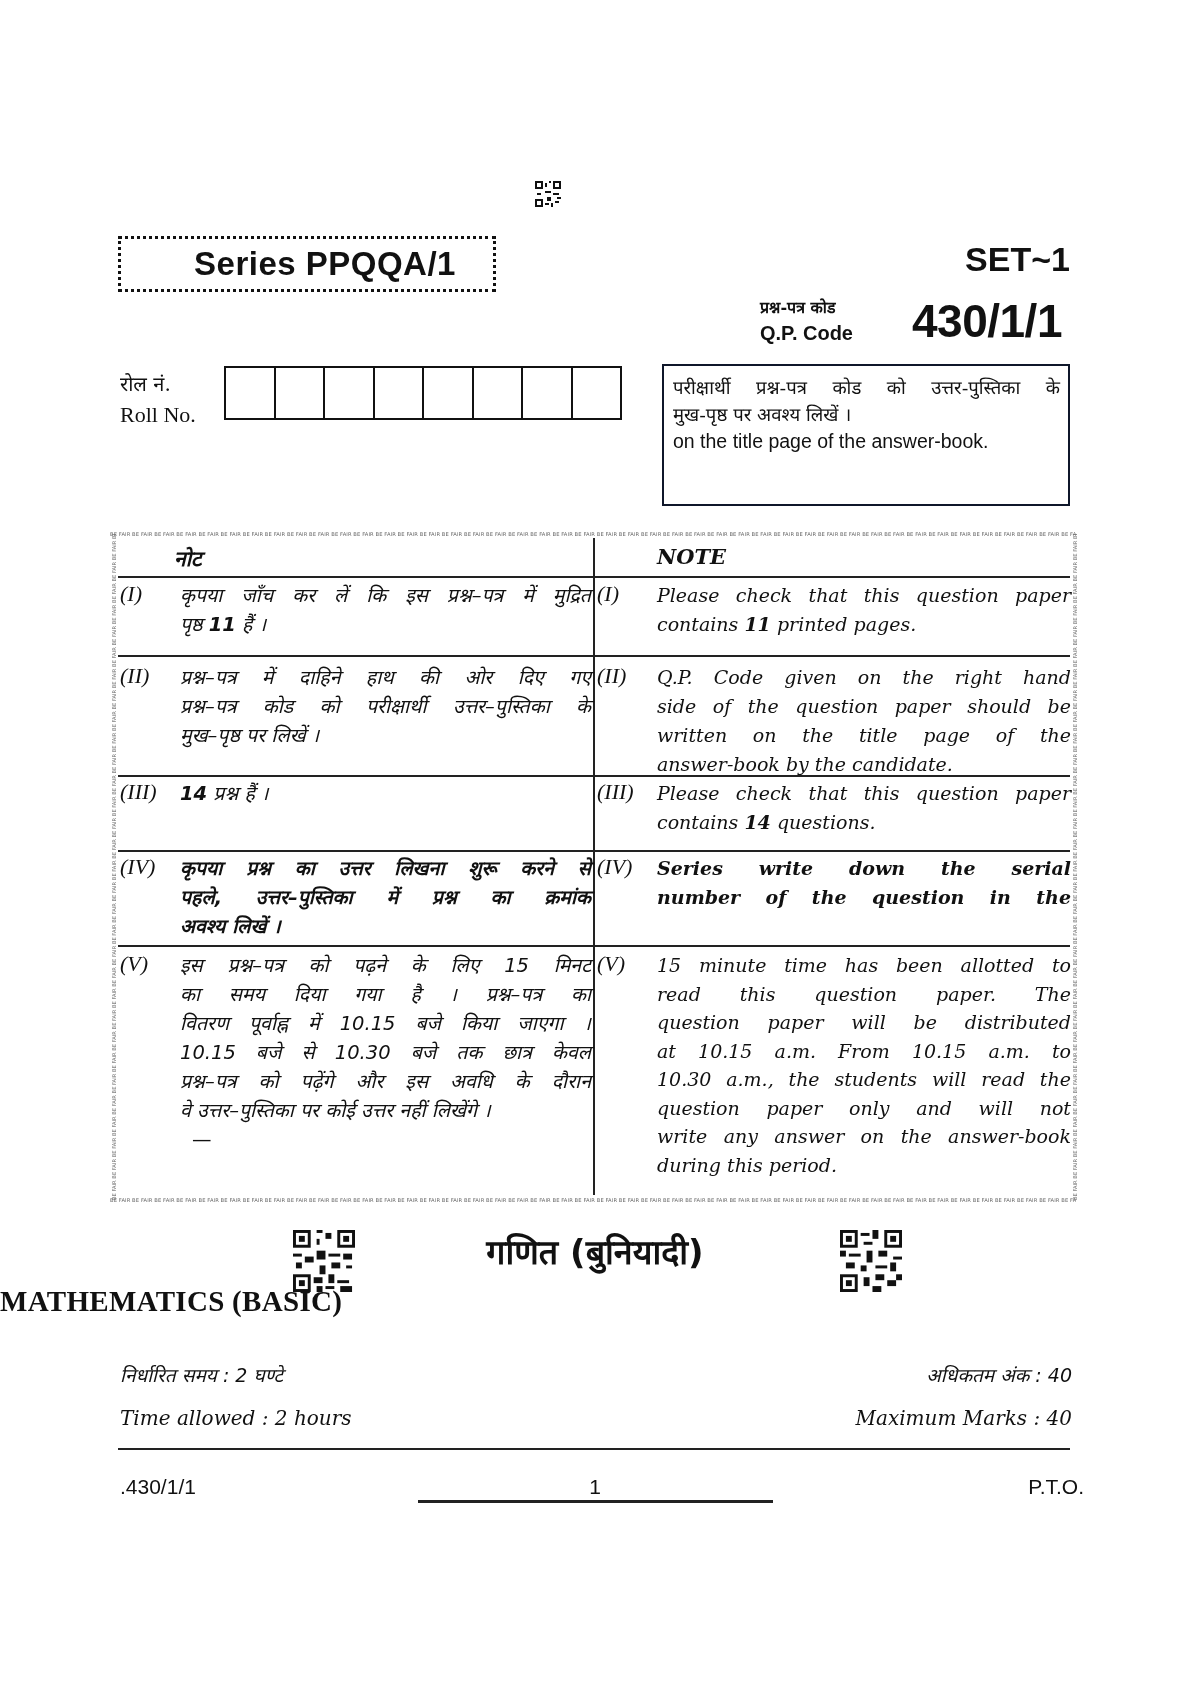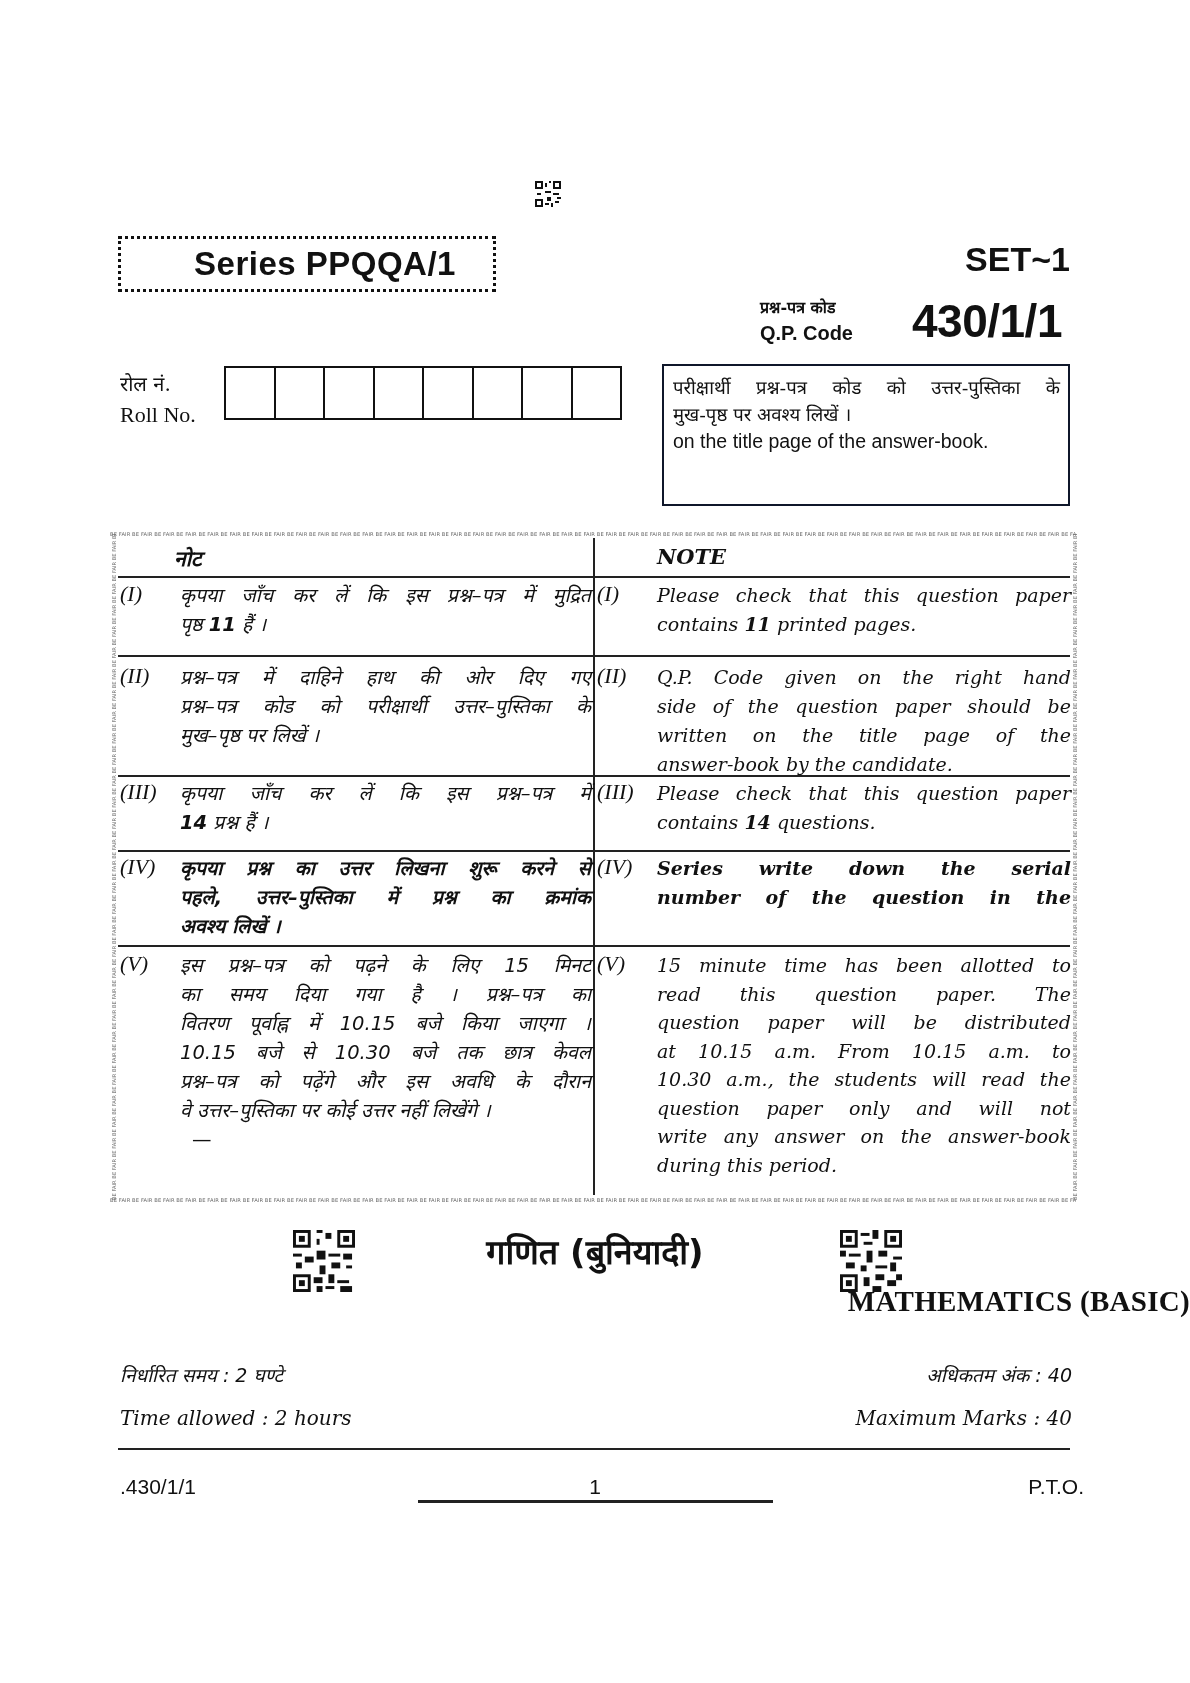--- a/index.html
+++ b/index.html
@@ -48,21 +48,21 @@
   .col-hi .num { left:2px; }
   .col-hi .txt { left:62px; width:411px; font-family:"DejaVu Sans", sans-serif; font-style:italic; font-size:19.5px; line-height:29px; }
   .col-en .txt { left:63px; width:414px; font-family:"DejaVu Serif", serif; font-style:italic; font-size:19px; line-height:29px; }
   .col-en .num { left:3px; }
   .b { font-weight:bold; }
   .hdr-hi { position:absolute; left:56px; top:0; font-family:"DejaVu Sans", sans-serif; font-weight:bold; font-style:italic; font-size:21px; }
   .hdr-en { position:absolute; left:63px; top:0; font-family:"DejaVu Serif", serif; font-weight:bold; font-style:italic; font-size:21px; }
 
   
   #subject-hi { left:0; width:1190px; top:1228px; text-align:center; font-family:"DejaVu Sans", sans-serif; font-weight:bold; font-size:34px; }
-  #subject-en { left:0; width:1190px; top:1285px; text-align:right; font-family:"Liberation Serif", serif; font-weight:bold; font-size:29px; letter-spacing:0.3px; }
+  #subject-en { left:0; width:1190px; top:1285px; text-align:left; font-family:"Liberation Serif", serif; font-weight:bold; font-size:29px; letter-spacing:0.3px; }
 
   #time-hi { left:120px; top:1362px; font-family:"DejaVu Sans", sans-serif; font-style:italic; font-size:19px; }
   #marks-hi { right:118px; top:1362px; font-family:"DejaVu Sans", sans-serif; font-style:italic; font-size:19px; }
   #time-en { left:120px; top:1406px; font-family:"DejaVu Serif", serif; font-style:italic; font-size:20px; }
   #marks-en { right:118px; top:1406px; font-family:"DejaVu Serif", serif; font-style:italic; font-size:20px; }
   #rule { left:118px; top:1448px; width:952px; height:2px; background:#222; }
 
   #footer-code { left:120px; top:1475px; font-family:"Liberation Sans", sans-serif; font-size:21px; }
   #footer-page { left:0; width:1190px; top:1475px; text-align:center; font-family:"Liberation Sans", sans-serif; font-size:21px; }
   #footer-rule { left:418px; top:1500px; width:355px; height:3px; background:#222; }
@@ -174,21 +174,20 @@
         <span class="l">written on the title page of the</span>
         <span class="l last">answer-book by the candidate.</span>
       </div>
     </div>
   </div>
 
   <div class="row bordered" style="top:237px;height:75px;">
     <div class="col col-hi">
       <div class="num" style="top:2px;">(III)</div>
       <div class="txt" style="top:2px;">
-        <span class="l">कृपया जाँच कर लें कि इस प्रश्न–पत्र में</span>
         <span class="l last"><b>14</b> प्रश्न हैं ।</span>
       </div>
     </div>
     <div class="col col-en">
       <div class="num" style="top:2px;">(III)</div>
       <div class="txt" style="top:2px;">
         <span class="l">Please check that this question paper</span>
         <span class="l last">contains <b>14</b> questions.</span>
       </div>
     </div>

